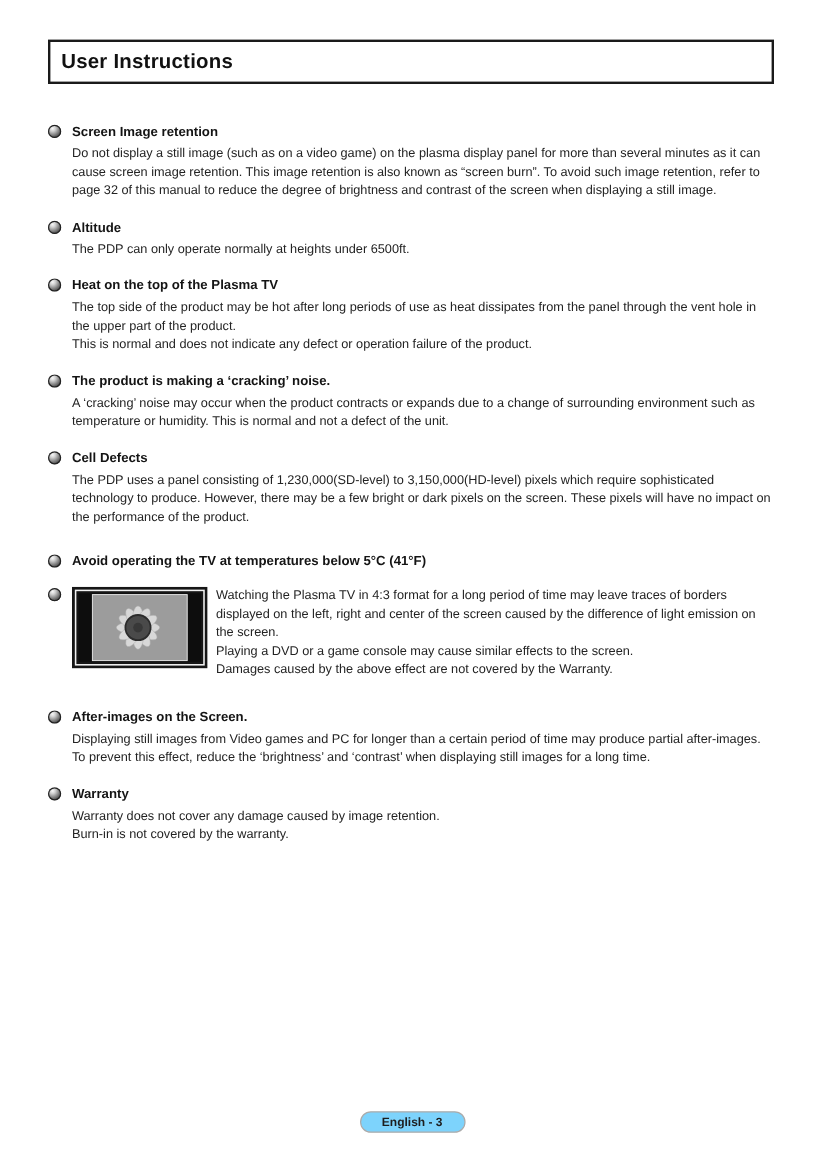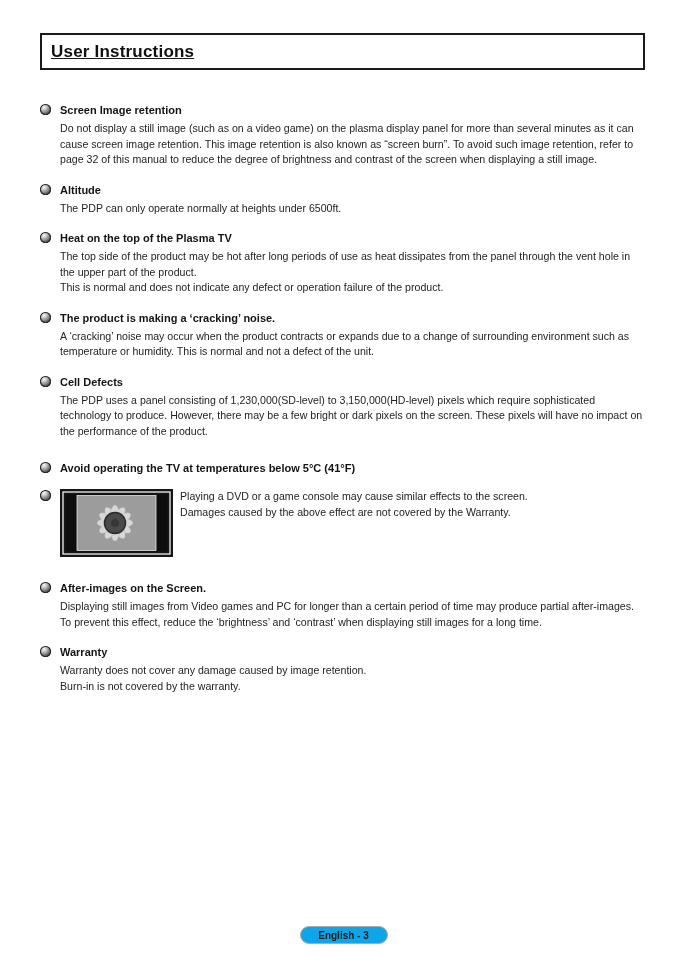--- a/index.html
+++ b/index.html
@@ -3,21 +3,21 @@
 <meta charset="utf-8">
 <style>
   html,body { margin:0; padding:0; background:#ffffff; }
   .page {
     position:relative; width:687px; height:967px; background:#ffffff;
     font-family:"Liberation Sans", sans-serif; color:#1c1c1c; overflow:hidden;
   }
   .title-box {
     position:absolute; left:40px; top:33px; width:605px; height:37px;
     border:2px solid #1a1a1a; box-sizing:border-box;
-    display:flex; align-items:center; padding-left:9px;text-decoration:underline;
+    display:flex; align-items:center; padding-left:9px;
   }
   .title-box h1 { margin:0; font-size:17px; font-weight:bold; letter-spacing:0.2px; color:#111; }
 
   .content { position:absolute; left:0; top:103px; width:687px; }
 
   .section { position:relative; padding-left:60px; padding-right:42px; margin-bottom:15px; }
   .section.tight { margin-bottom:22px; }
   .section.after-avoid { margin-bottom:13px; }
   .section.media-section { margin-bottom:24px; }
 
@@ -31,21 +31,21 @@
   .sec-body p { margin:0; }
 
   .media-row { display:flex; align-items:flex-start; margin-top:4px; }
   .tv-frame { flex:0 0 auto; width:113px; height:68px; margin-right:7px; }
   .media-text { flex:1 1 auto; font-size:10.6px; line-height:15.5px; color:#232323; }
   .media-text p { margin:0; }
 
   .footer-pill {
     position:absolute; top:926px; left:50%; transform:translateX(-50%);
     min-width:88px; height:18px; padding:0 12px; box-sizing:border-box;
-    background:#0ea5e9; border:1px solid #ababab; border-radius:10px;
+    background:#7dd3fc; border:1px solid #ababab; border-radius:10px;
     display:flex; align-items:center; justify-content:center;
     font-size:10px; font-weight:bold; color:#1d1d1d;
   }
 </style>
 </head>
 <body>
 
 <div class="page">
 
   <div class="title-box">
@@ -118,20 +118,21 @@
                 <ellipse rx="18" ry="5.5" transform="rotate(120)"></ellipse>
                 <ellipse rx="18" ry="5.5" transform="rotate(150)"></ellipse>
               </g>
               <circle r="10.5" fill="#4a4a4a"></circle>
               <circle r="10.5" fill="none" stroke="#2c2c2c" stroke-width="1.5"></circle>
               <circle r="4" fill="#383838"></circle>
             </g>
           </svg>
         </div>
         <div class="media-text">
+          <p>Watching the Plasma TV in 4:3 format for a long period of time may leave traces of borders displayed on the left, right and center of the screen caused by the difference of light emission on the screen.</p>
           <p>Playing a DVD or a game console may cause similar effects to the screen.</p>
           <p>Damages caused by the above effect are not covered by the Warranty.</p>
         </div>
       </div>
     </div>
 
     <div class="section">
       <span class="bullet"></span>
       <div class="sec-heading">After-images on the Screen.</div>
       <div class="sec-body">

